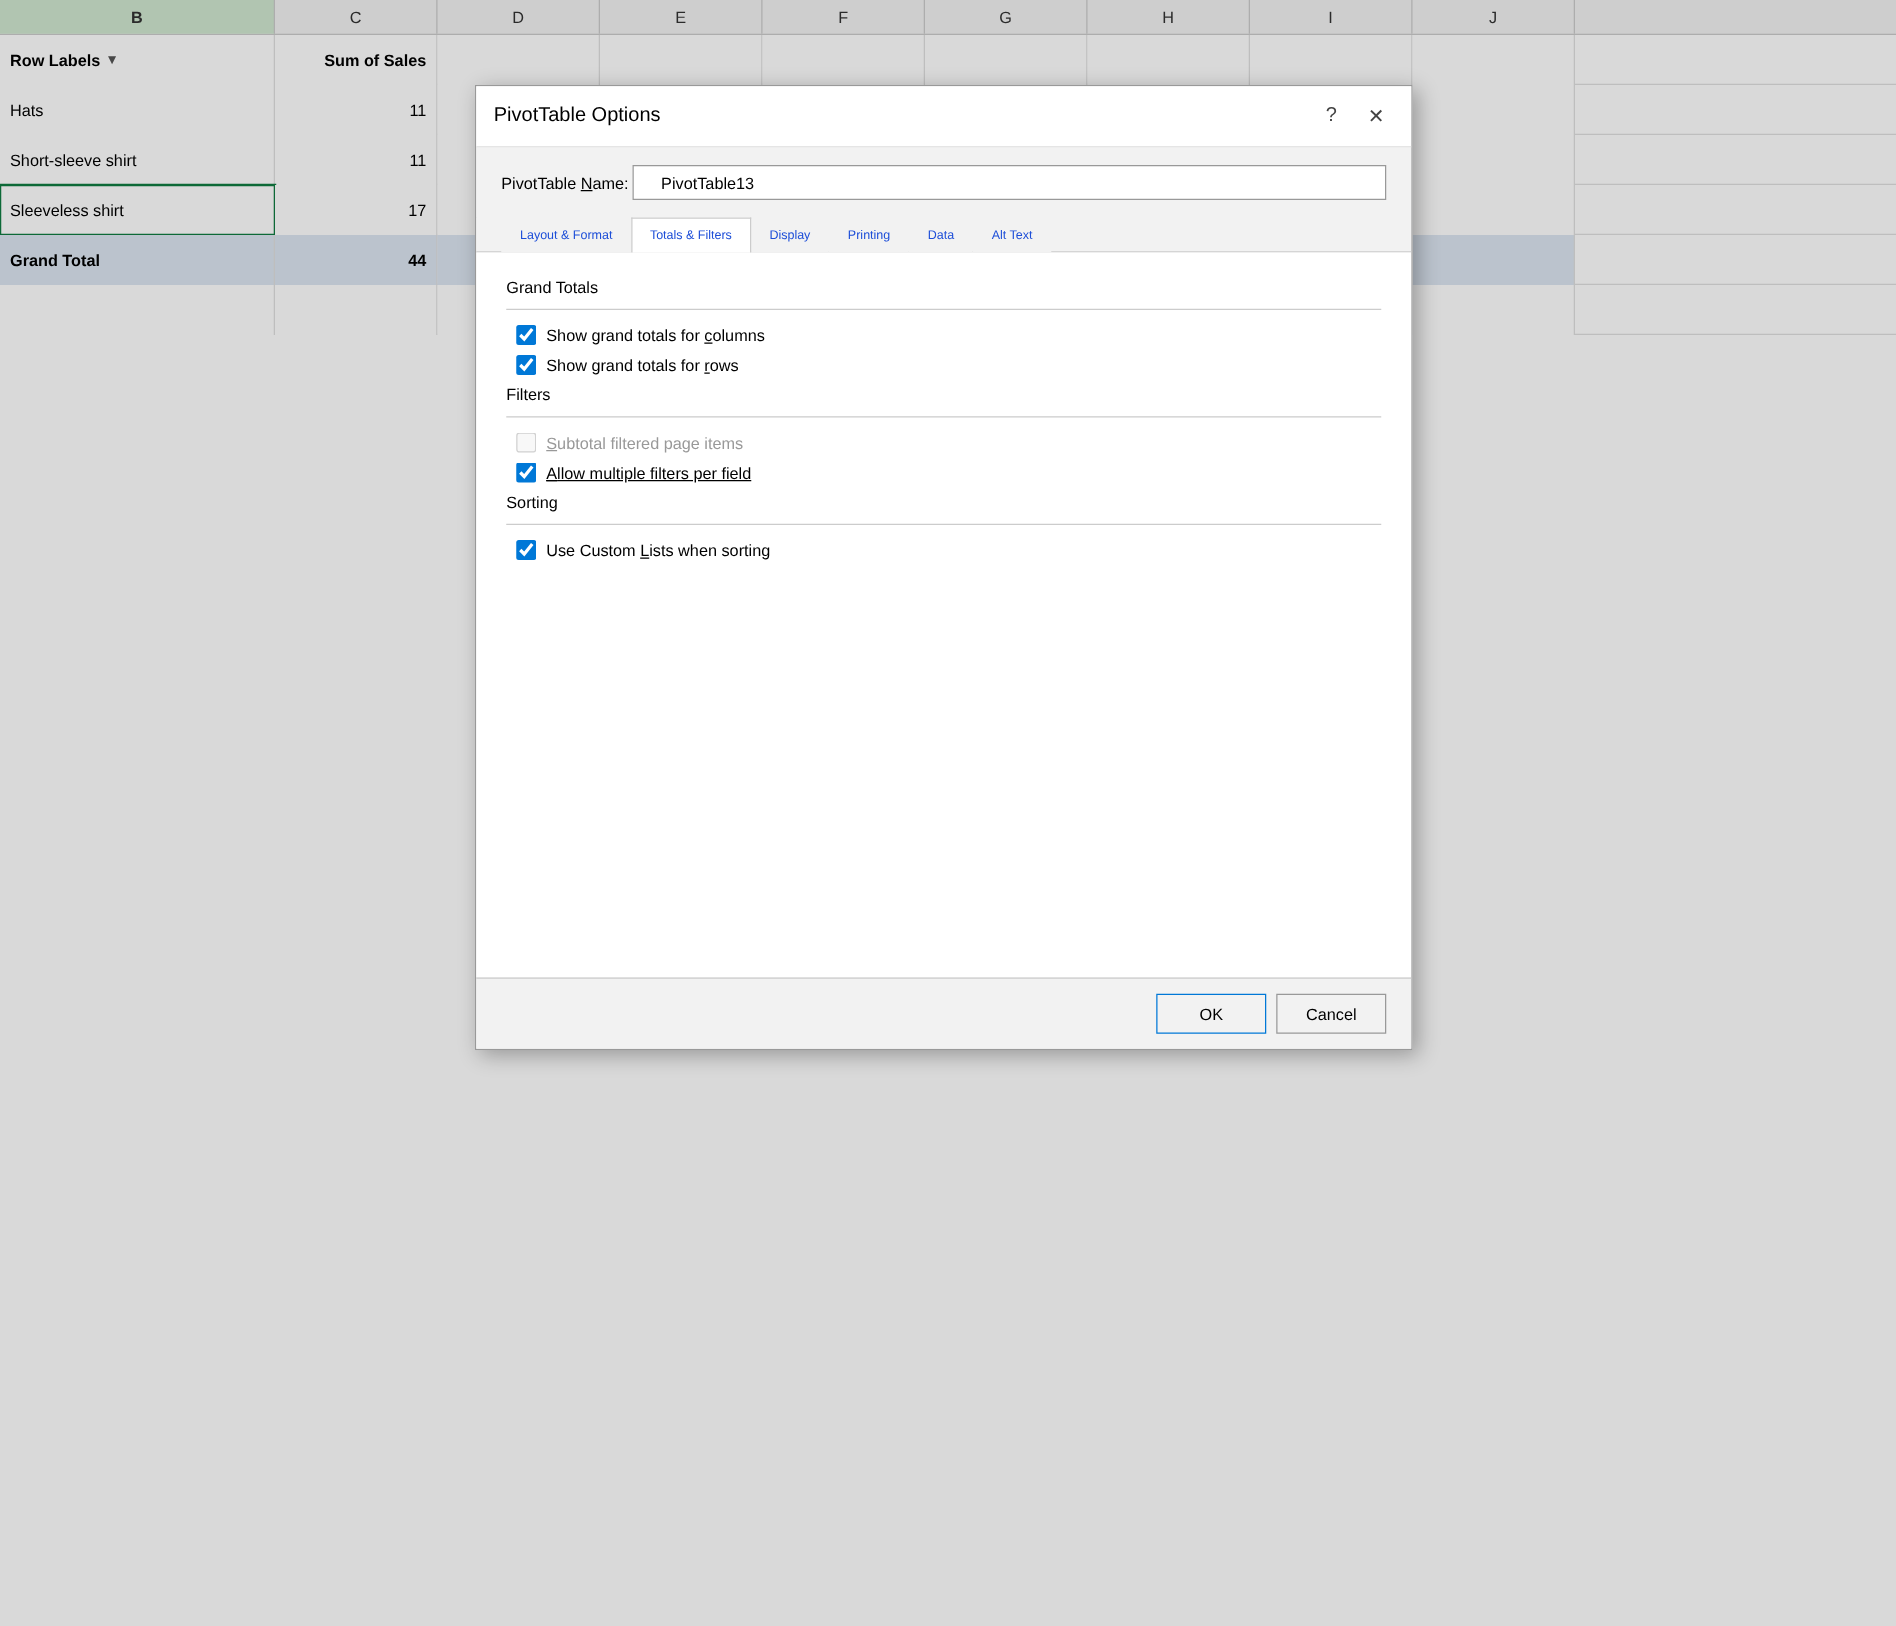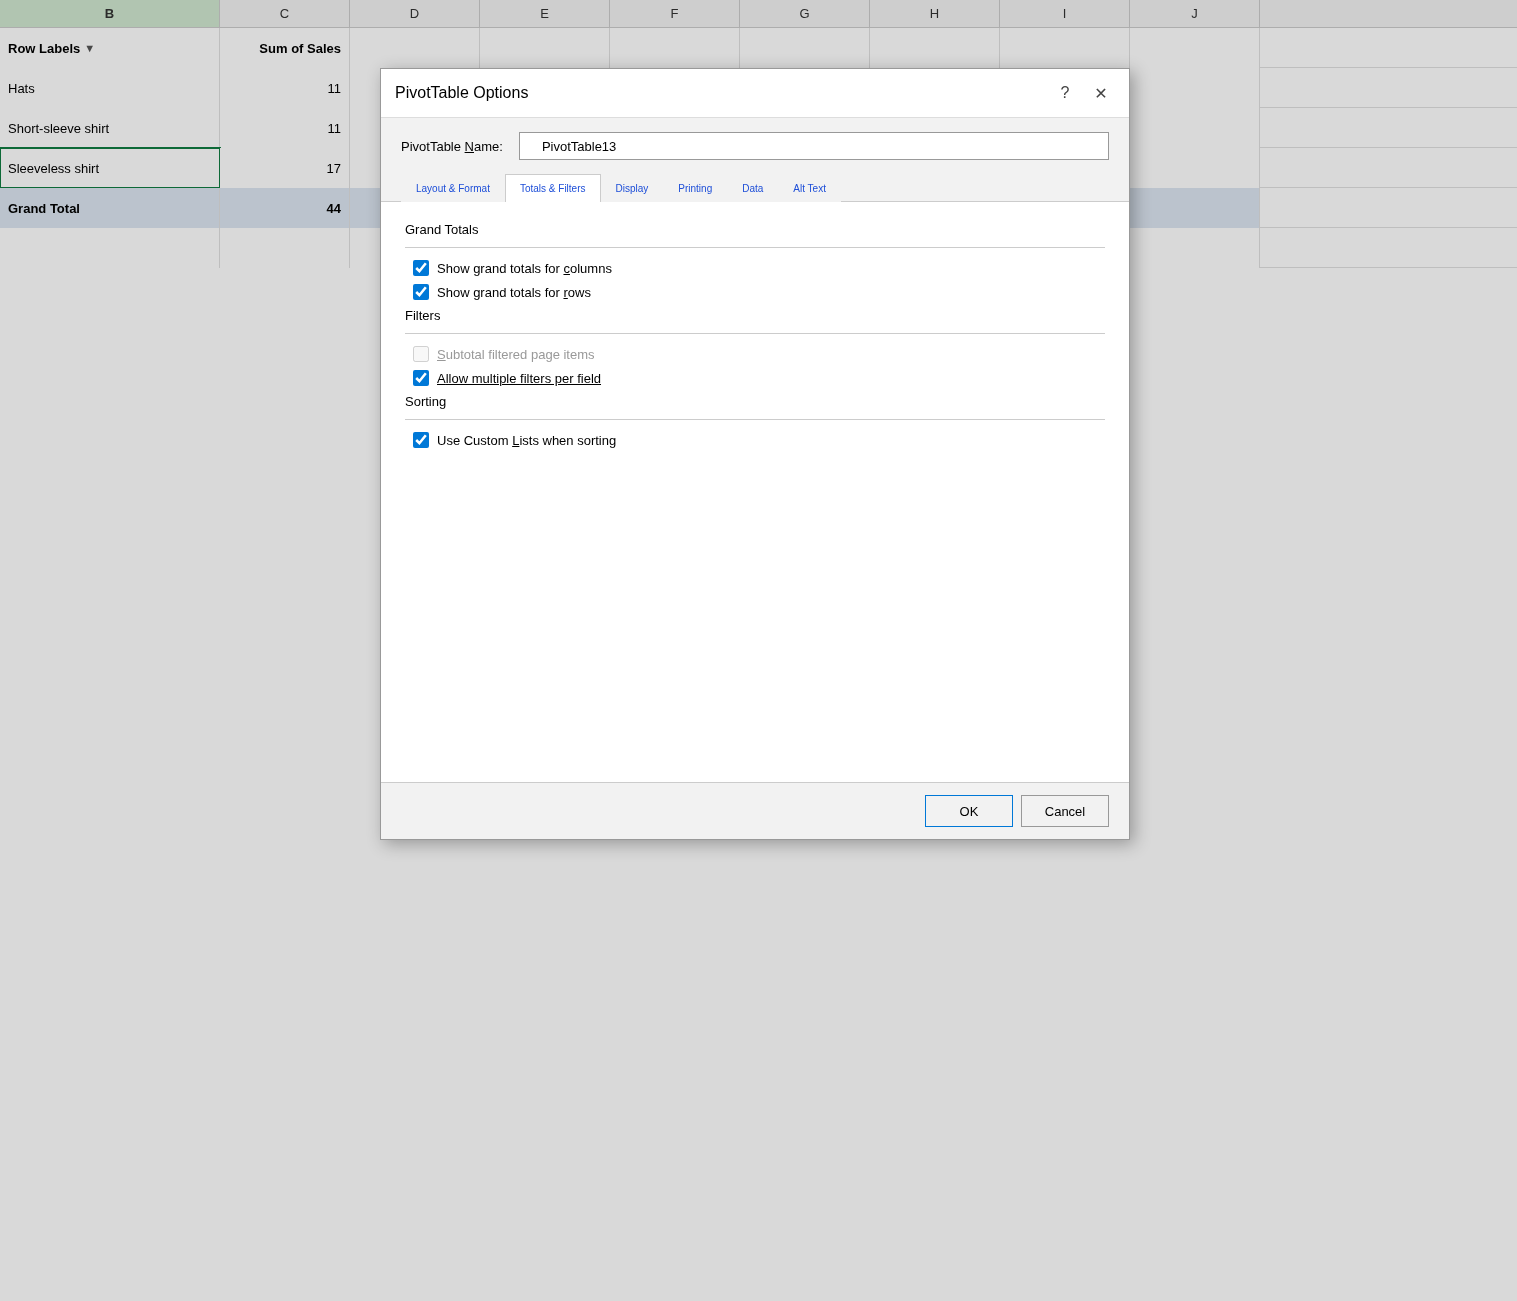--- a/index.html
+++ b/index.html
@@ -147,21 +147,21 @@
       border: none;
       background: none;
     }
 
     
     .name-row {
       display: flex;
       align-items: center;
       padding: 14px 20px;
       background: #f2f2f2;
-      gap: 16px;
+      gap: 3px;
     }
     .name-label {
       font-size: 13px;
       color: #000;
       white-space: nowrap;
     }
     .name-label u { text-decoration: underline; }
     .name-input {
       flex: 1;
       height: 28px;

